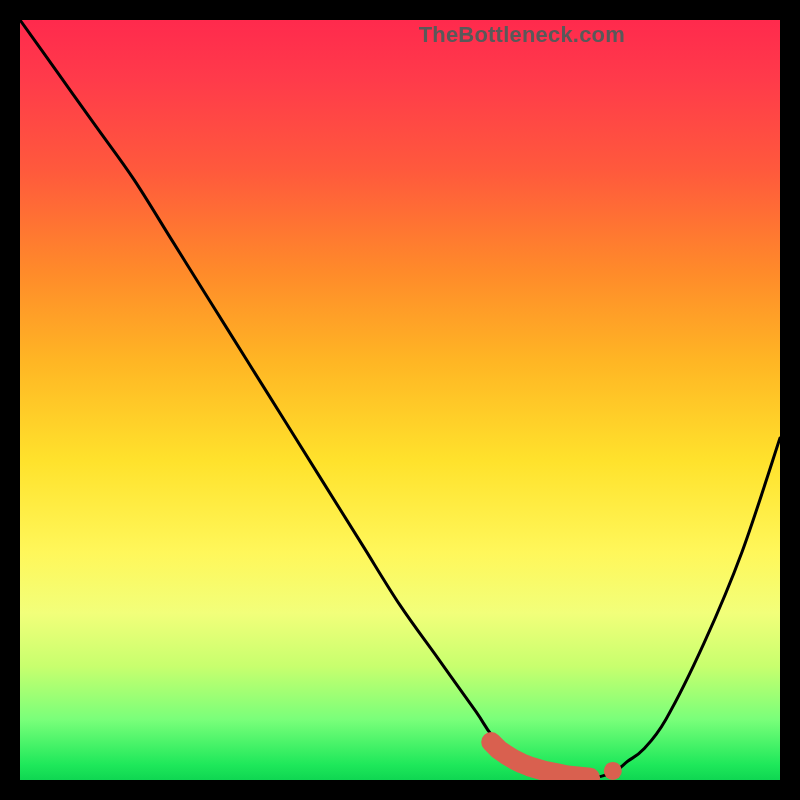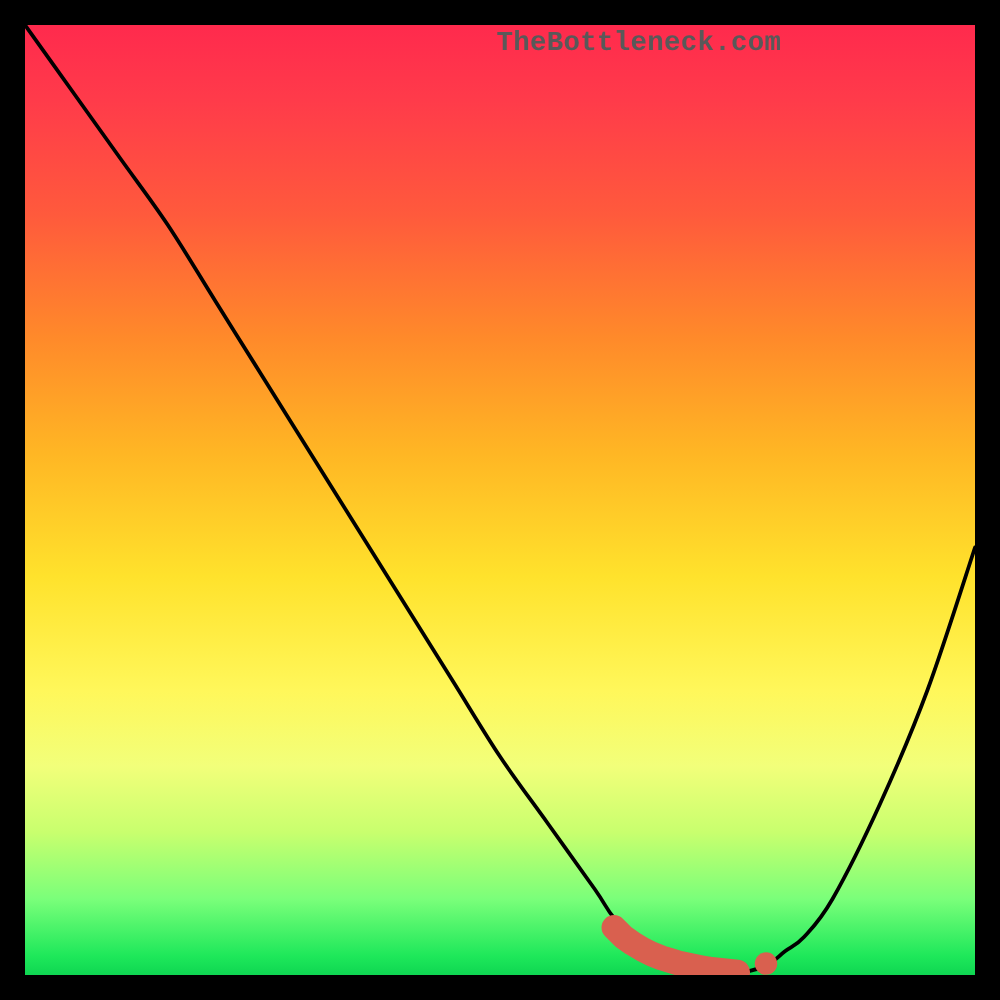--- a/index.html
+++ b/index.html
@@ -11,21 +11,20 @@
     overflow: hidden;
     font-family: Arial, Helvetica, sans-serif;
   }
   .frame {
     position: absolute;
     left: 20px;
     top: 20px;
     width: 613px;
     height: 760px;
     background: #000;
-    font-family: Liberation Mono, monospace;
   }
   .plot-area {
     position: absolute;
     left: 0;
     top: 0;
     width: 760px;
     height: 760px;
     background: linear-gradient(to bottom,
       #ff2a4d 0%,
       #ff3b4a 8%,

